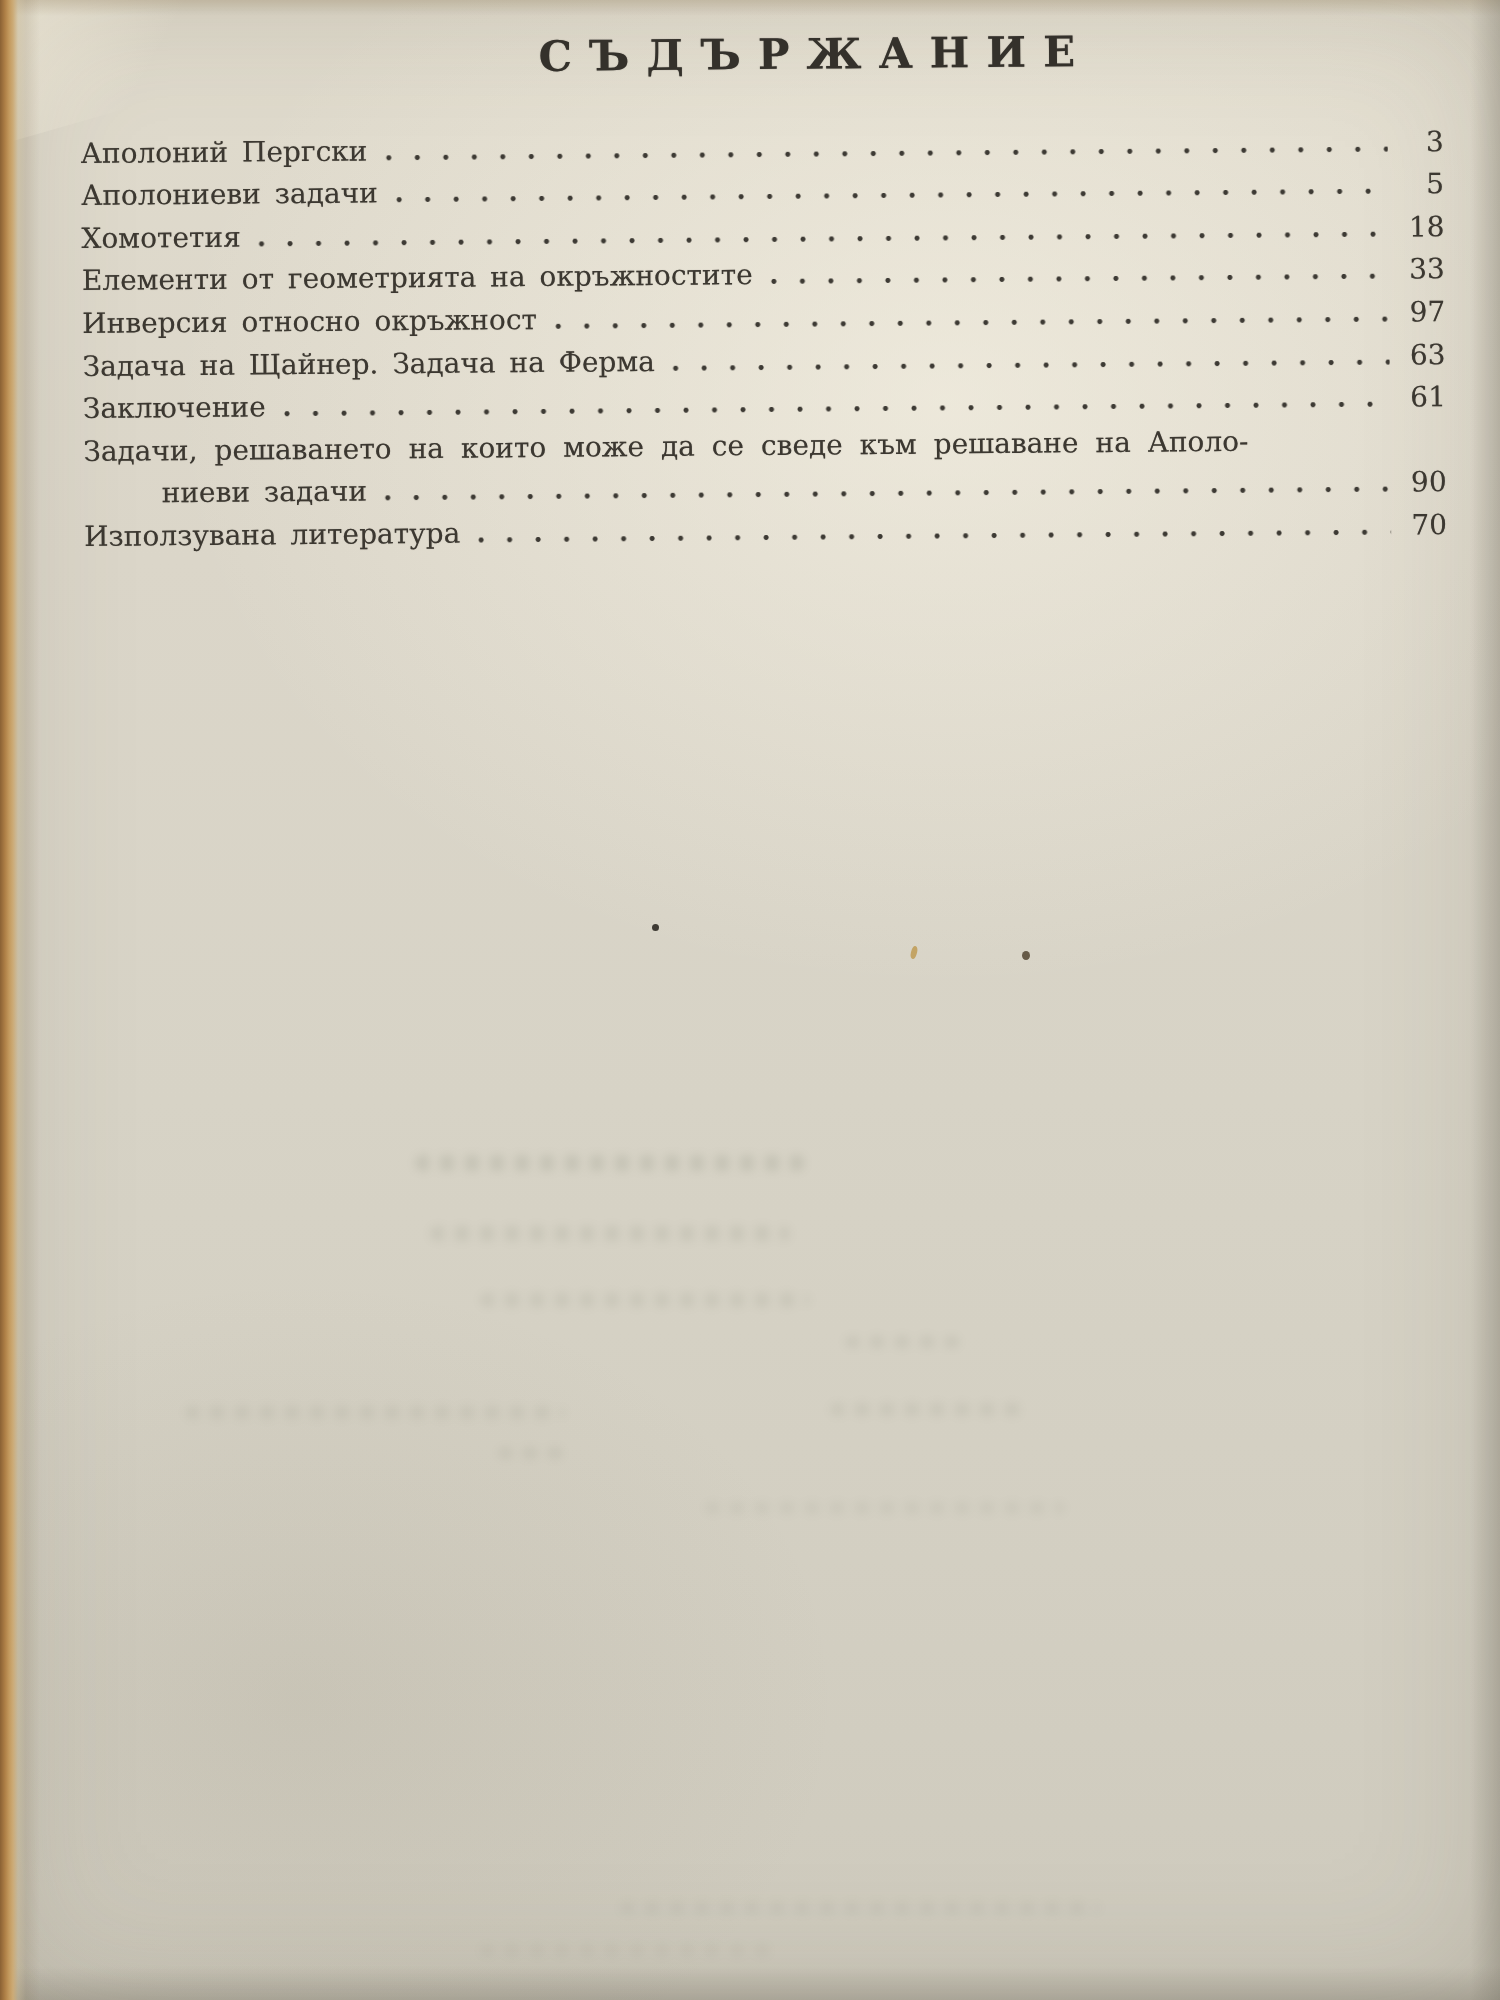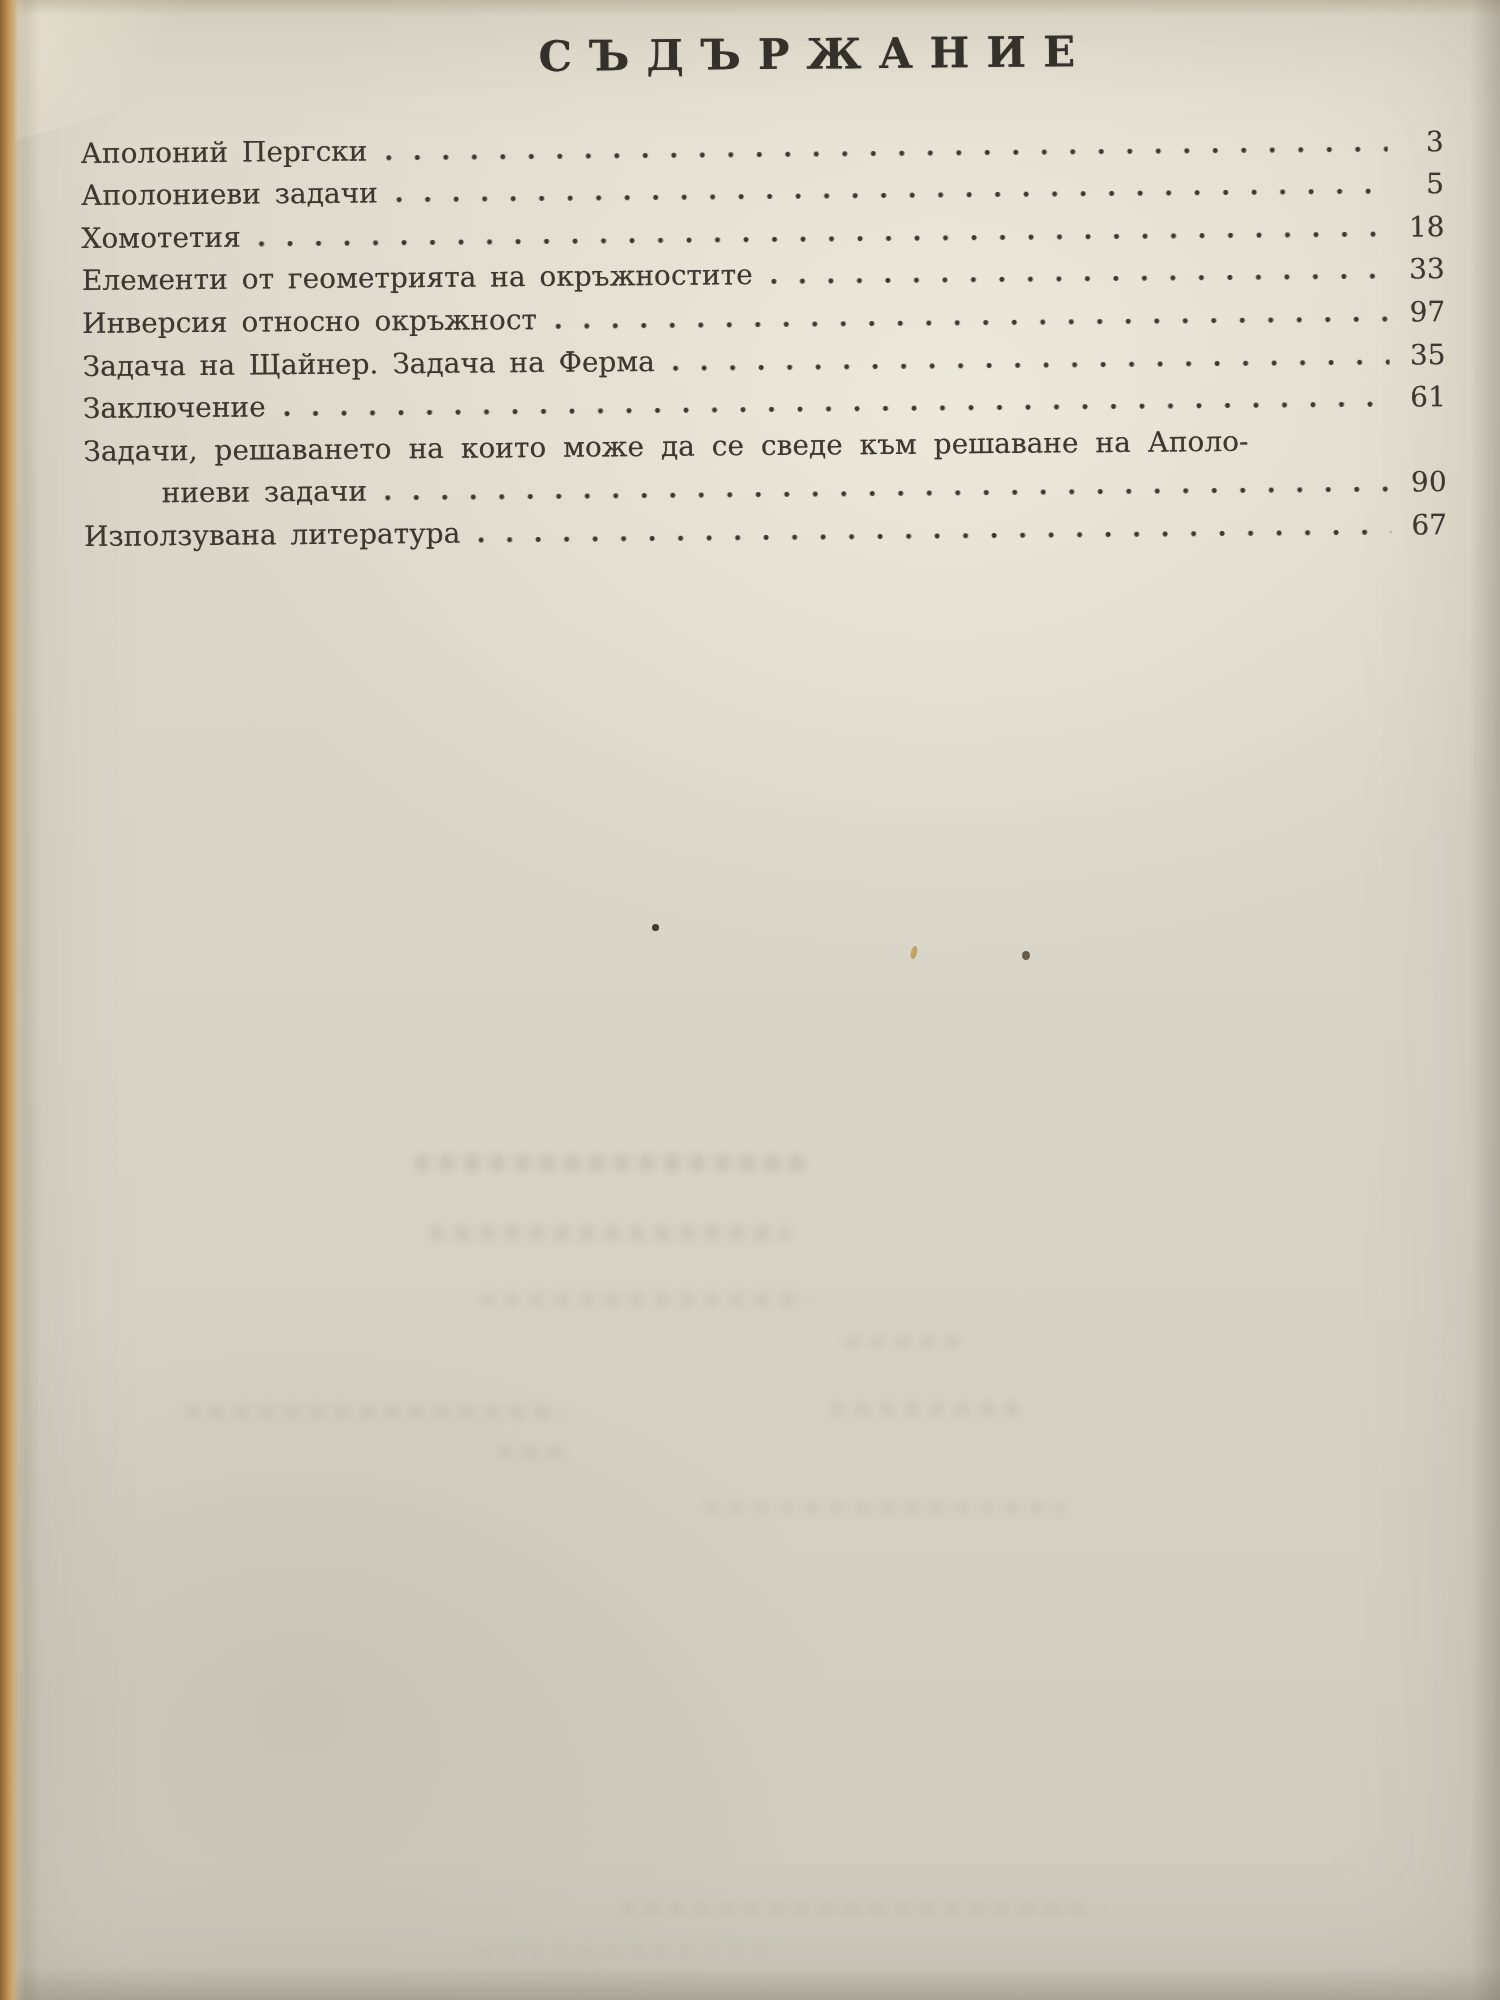--- a/index.html
+++ b/index.html
@@ -142,39 +142,39 @@
           <span class="toc-page">33</span>
         </div>
         <div class="toc-row">
           <span class="toc-label">Инверсия относно окръжност</span>
           <span class="leader"></span>
           <span class="toc-page">97</span>
         </div>
         <div class="toc-row">
           <span class="toc-label">Задача на Щайнер. Задача на Ферма</span>
           <span class="leader"></span>
-          <span class="toc-page">35</span>
+          <span class="toc-page">63</span>
         </div>
         <div class="toc-row">
           <span class="toc-label">Заключение</span>
           <span class="leader"></span>
           <span class="toc-page">61</span>
         </div>
         <div class="toc-row full">
           <span class="toc-label">Задачи, решаването на които може да се сведе към решаване на Аполо-</span>
         </div>
         <div class="toc-row cont">
           <span class="toc-label">ниеви задачи</span>
           <span class="leader"></span>
           <span class="toc-page">90</span>
         </div>
         <div class="toc-row">
           <span class="toc-label">Използувана литература</span>
           <span class="leader"></span>
-          <span class="toc-page">67</span>
+          <span class="toc-page">70</span>
         </div>
       </div>
   </div>
 
   <div>
     <div class="smudge" style="left:415px; top:1155px; width:390px; height:16px; opacity:0.26;"></div>
     <div class="smudge" style="left:430px; top:1226px; width:360px; height:15px; opacity:0.20;"></div>
     <div class="smudge" style="left:480px; top:1293px; width:330px; height:14px; opacity:0.18;"></div>
     <div class="smudge" style="left:845px; top:1336px; width:115px; height:12px; opacity:0.18;"></div>
     <div class="smudge" style="left:185px; top:1406px; width:380px; height:13px; opacity:0.17;"></div>

